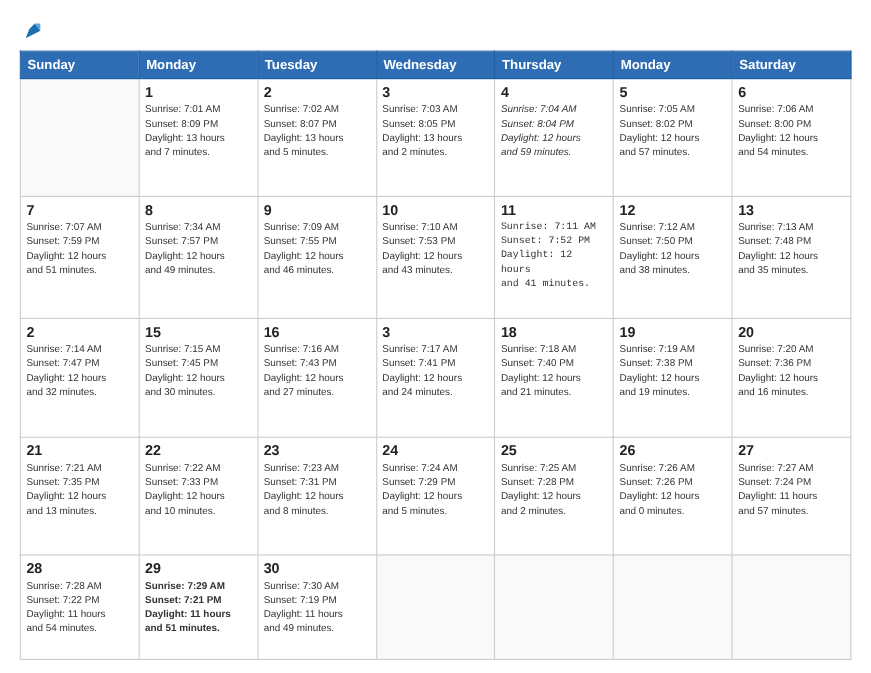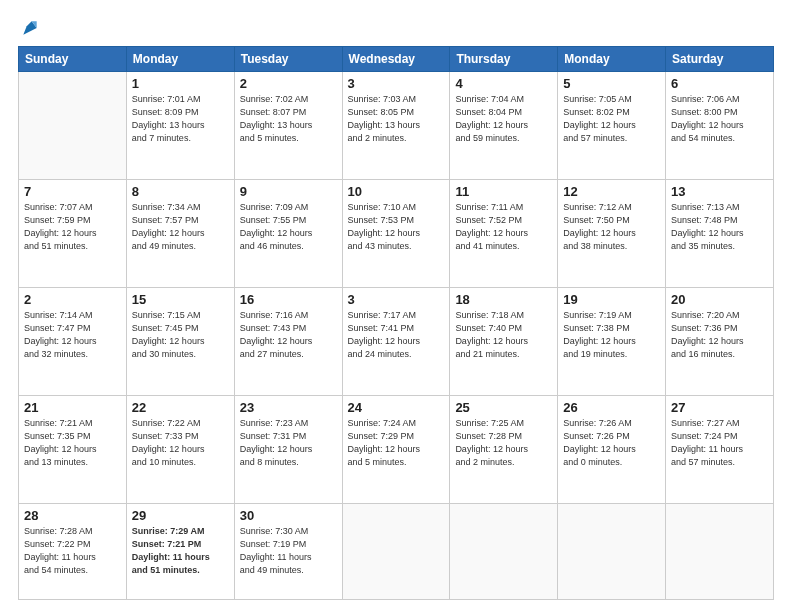--- a/index.html
+++ b/index.html
@@ -157,21 +157,21 @@
           </td>
           <td>
             <span class="day-number">3</span>
             <div class="day-info" style="white-space: pre-line;">Sunrise: 7:03 AM
 Sunset: 8:05 PM
 Daylight: 13 hours
 and 2 minutes.</div>
           </td>
           <td>
             <span class="day-number">4</span>
-            <div class="day-info" style="white-space: pre-line;">Sunrise: 7:04 AM
+            <div class="day-info" style="white-space: pre-line; font-style: italic;">Sunrise: 7:04 AM
 Sunset: 8:04 PM
 Daylight: 12 hours
 and 59 minutes.</div>
           </td>
           <td>
             <span class="day-number">5</span>
             <div class="day-info" style="white-space: pre-line;">Sunrise: 7:05 AM
 Sunset: 8:02 PM
 Daylight: 12 hours
 and 57 minutes.</div>
@@ -208,21 +208,21 @@
           </td>
           <td>
             <span class="day-number">10</span>
             <div class="day-info" style="white-space: pre-line;">Sunrise: 7:10 AM
 Sunset: 7:53 PM
 Daylight: 12 hours
 and 43 minutes.</div>
           </td>
           <td>
             <span class="day-number">11</span>
-            <div class="day-info" style="white-space: pre-line;">Sunrise: 7:11 AM
+            <div class="day-info" style="white-space: pre-line; font-family: Liberation Mono, monospace;">Sunrise: 7:11 AM
 Sunset: 7:52 PM
 Daylight: 12 hours
 and 41 minutes.</div>
           </td>
           <td>
             <span class="day-number">12</span>
             <div class="day-info" style="white-space: pre-line;">Sunrise: 7:12 AM
 Sunset: 7:50 PM
 Daylight: 12 hours
 and 38 minutes.</div>

